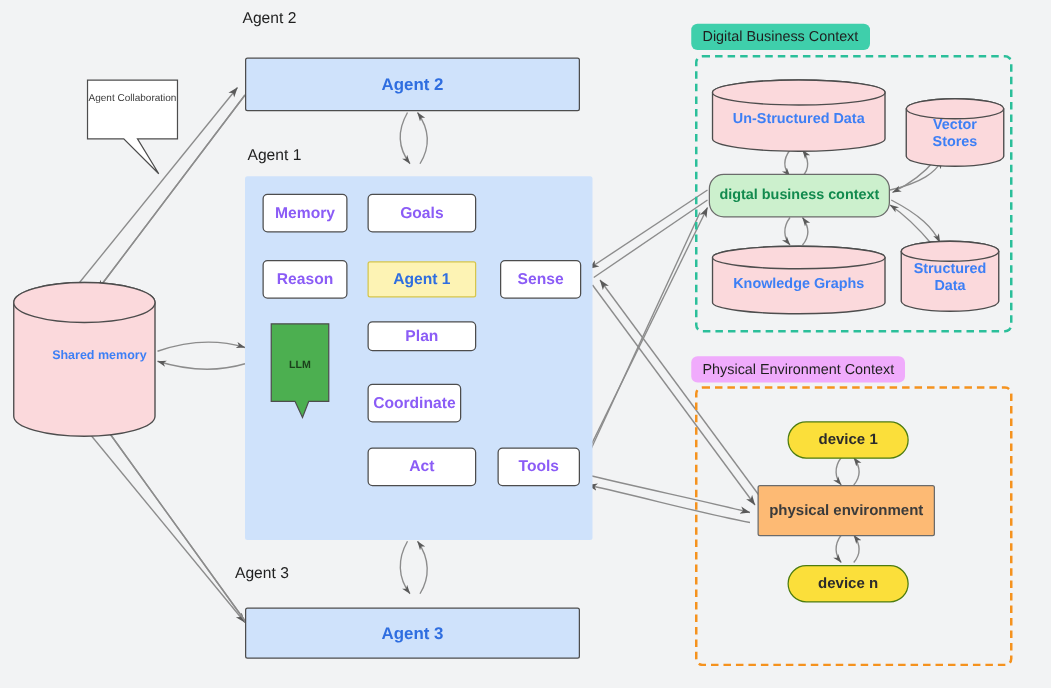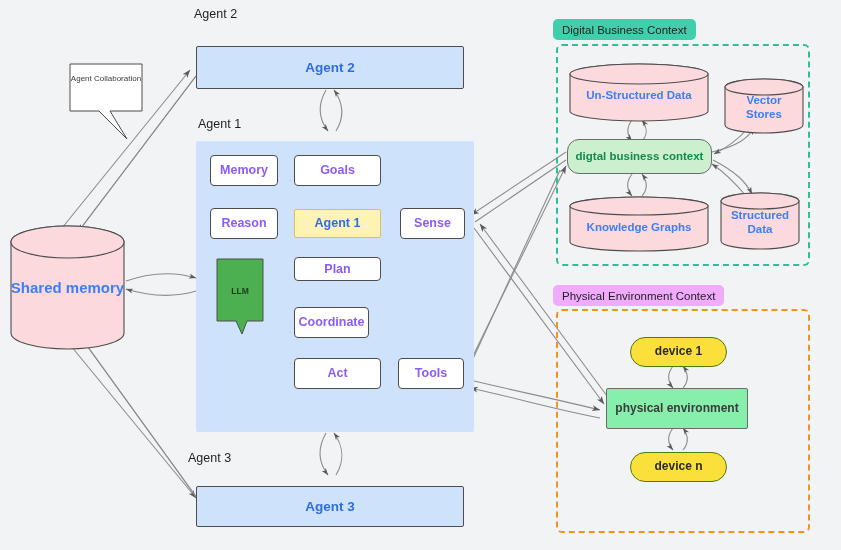--- a/index.html
+++ b/index.html
@@ -144,21 +144,21 @@
   
   .ctx-center-green {
     background: #ccf0cd;
     border: 1px solid #6b6b6b;
     border-radius: 12px;
     color: #128a4e;
     font-weight: bold;
     font-size: 11.5px;
   }
   .ctx-center-tan {
-    background: #86efac;
+    background: #fdba74;
     border: 1px solid #6b6b6b;
     border-radius: 2px;
     color: #3b3b3b;
     font-weight: bold;
     font-size: 12px;
   }
   .device-pill {
     background: #fbdf3a;
     border: 1px solid #4d7c0f;
     border-radius: 18px;
@@ -266,21 +266,21 @@
       <path d="M1,1 H73 V48 H41 L58,76 L30,48 H1 Z" fill="#ffffff" stroke="#4d4d4d" stroke-width="1"></path>
     </svg>
     <div class="collab-text">Agent Collaboration</div>
   </div>
 
   <div class="cyl" style="left:10px; top:225px; width:115px; height:125px;">
     <svg width="115" height="125" viewBox="0 0 115 125" xmlns="http://www.w3.org/2000/svg">
       <path d="M1,17 a56.5,16 0 0 1 113,0 v91 a56.5,16 0 0 1 -113,0 z" fill="#fbd9dc" stroke="#4d4d4d" stroke-width="1.1"></path>
       <ellipse cx="57.5" cy="17" rx="56.5" ry="16" fill="#fbd9dc" stroke="#4d4d4d" stroke-width="1.1"></ellipse>
     </svg>
-    <div class="cyl-text" style="top:54px; font-size:15px;">Shared memory</div>
+    <div class="cyl-text" style="top:54px; font-size:10px;padding-left:12px;">Shared memory</div>
   </div>
 
   <div class="node agent-bar" style="left:196px; top:46px; width:268px; height:43px;">
     <span>Agent 2</span>
   </div>
 
   <div class="node agent-container" style="left:196px; top:141px; width:278px; height:291px;"></div>
 
   <div class="node proc" style="left:210px; top:155px; width:68px; height:31px;">
     <span>Memory</span>

